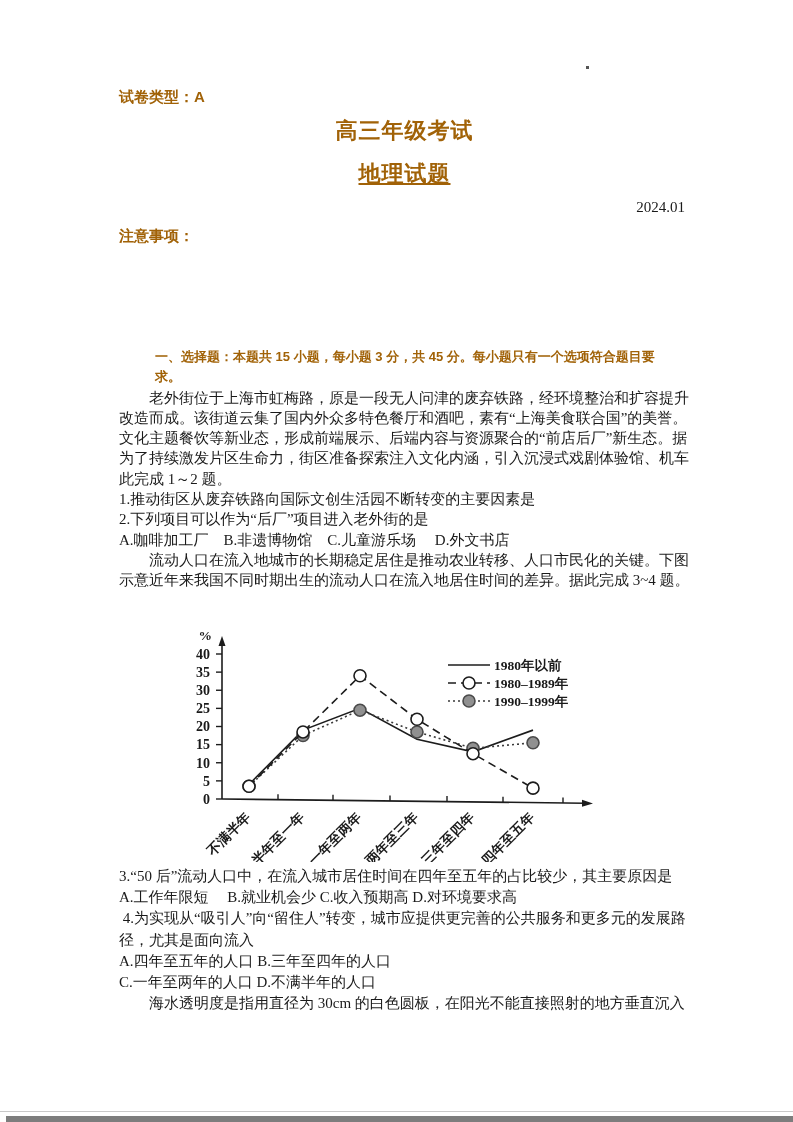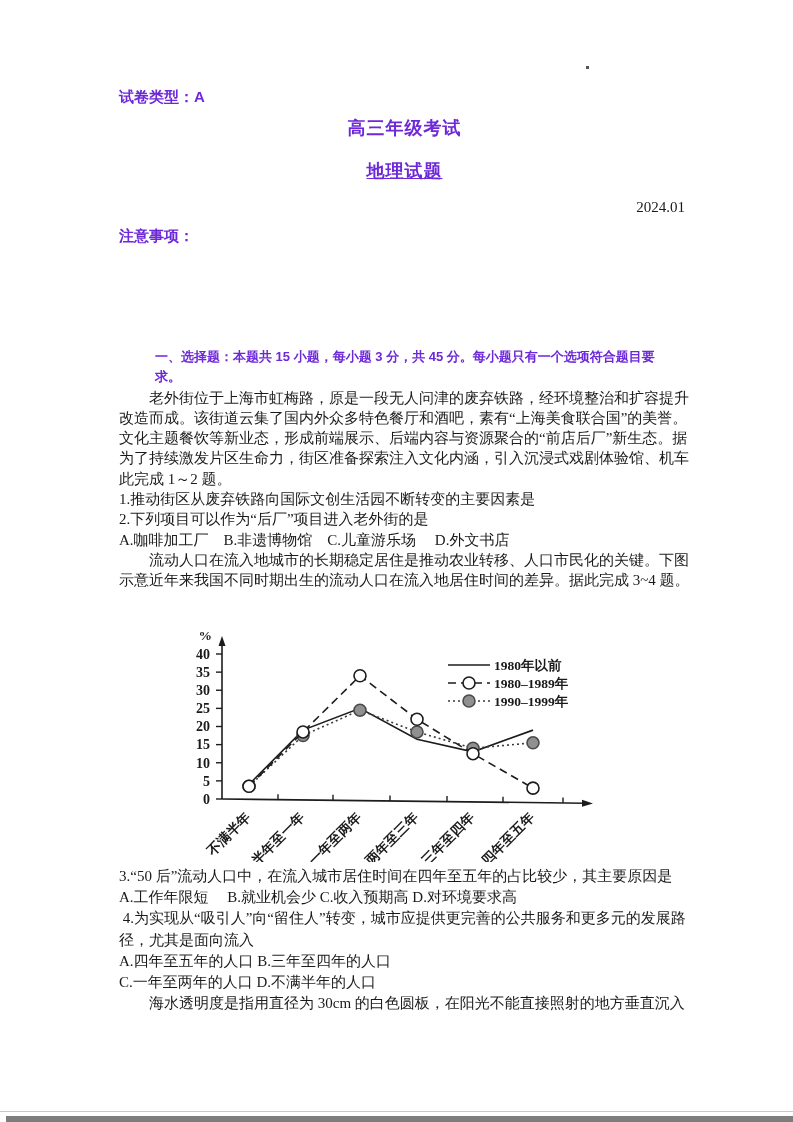--- a/index.html
+++ b/index.html
@@ -1,34 +1,34 @@
 <!DOCTYPE html>
 <html><head>
 <meta charset="utf-8">
 <style>
   html,body{margin:0;padding:0;background:#ffffff;}
   #page{position:relative;width:793px;height:1122px;background:#ffffff;overflow:hidden;
         color:#1a1a1a;font-family:"Liberation Serif",serif;}
   .abs{position:absolute;}
-  .sansb{font-family:"Liberation Sans",sans-serif;font-weight:700;color:#6d28d9;}
+  .sansb{font-family:"Liberation Sans",sans-serif;font-weight:700;color:#a16207;}
   .serif{font-family:"Liberation Serif",serif;}
   .center-col{left:119px;width:571px;text-align:center;}
   .line{height:20.3px;line-height:20.3px;font-size:15px;white-space:pre;}
   .hline{height:20.3px;line-height:20.3px;font-size:13px;white-space:pre;margin-left:36px;}
   #notes{left:112px;top:246px;width:600px;font-style:italic;}
   #notes .nline{height:19.6px;line-height:19.6px;font-size:15px;white-space:pre;letter-spacing:0.5px;}
   #notes .ind{padding-left:22px;}
   #block-top{left:119px;top:347px;width:600px;}
   #block-bottom{left:119px;top:866px;width:600px;}
   #block-bottom .line{height:21.2px;line-height:21.2px;}
   #chart-wrap{left:150px;top:610px;width:520px;height:252px;}
   #bottom-hairline{left:0;top:1111px;width:793px;height:1px;background:#c9c9c9;}
   #bottom-bar{left:6px;top:1116px;width:787px;height:6px;background:#7d7d7d;}
   #stray-dot{left:586px;top:66px;width:3px;height:3px;background:#555;}
-  .title-main{font-size:18px;letter-spacing:1px;}
+  .title-main{font-size:22px;letter-spacing:1px;}
 </style>
 </head>
 <body>
 
 <div id="page">
 
   <div class="abs sansb" style="left:119px;top:88px;font-size:15px;">试卷类型：A</div>
 
   <div class="abs sansb center-col title-main" style="top:116px;">高三年级考试</div>
 

